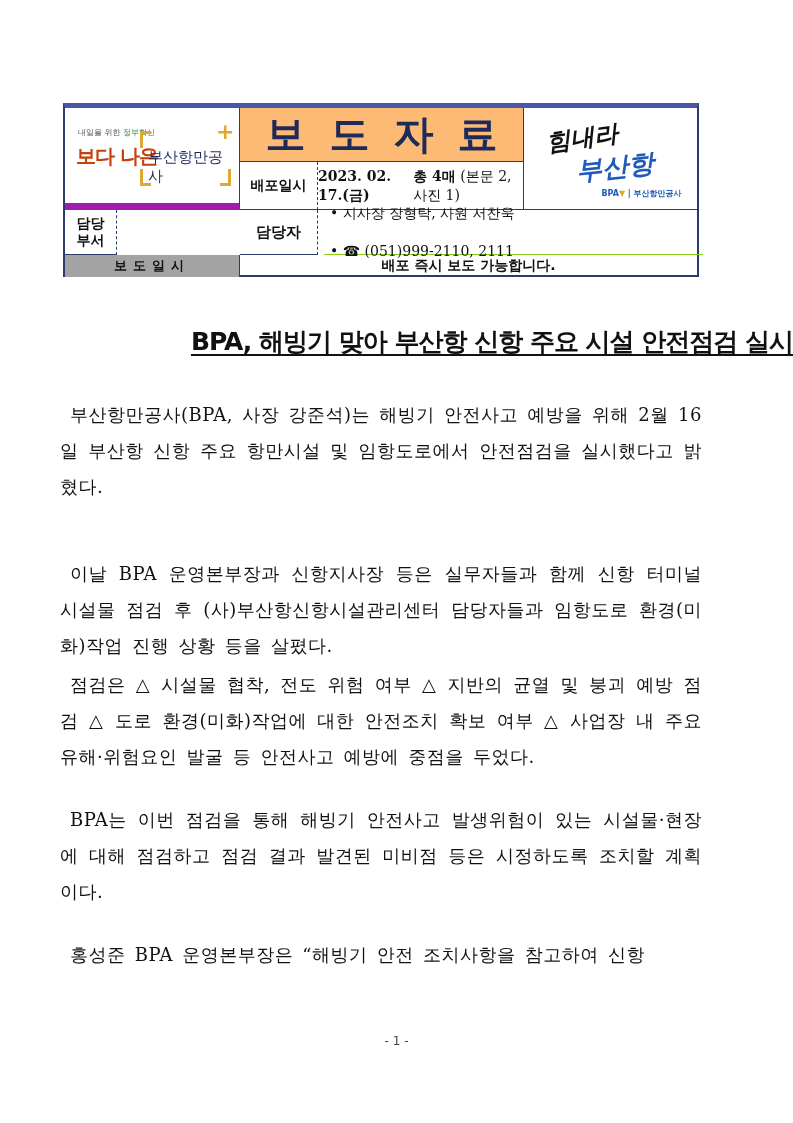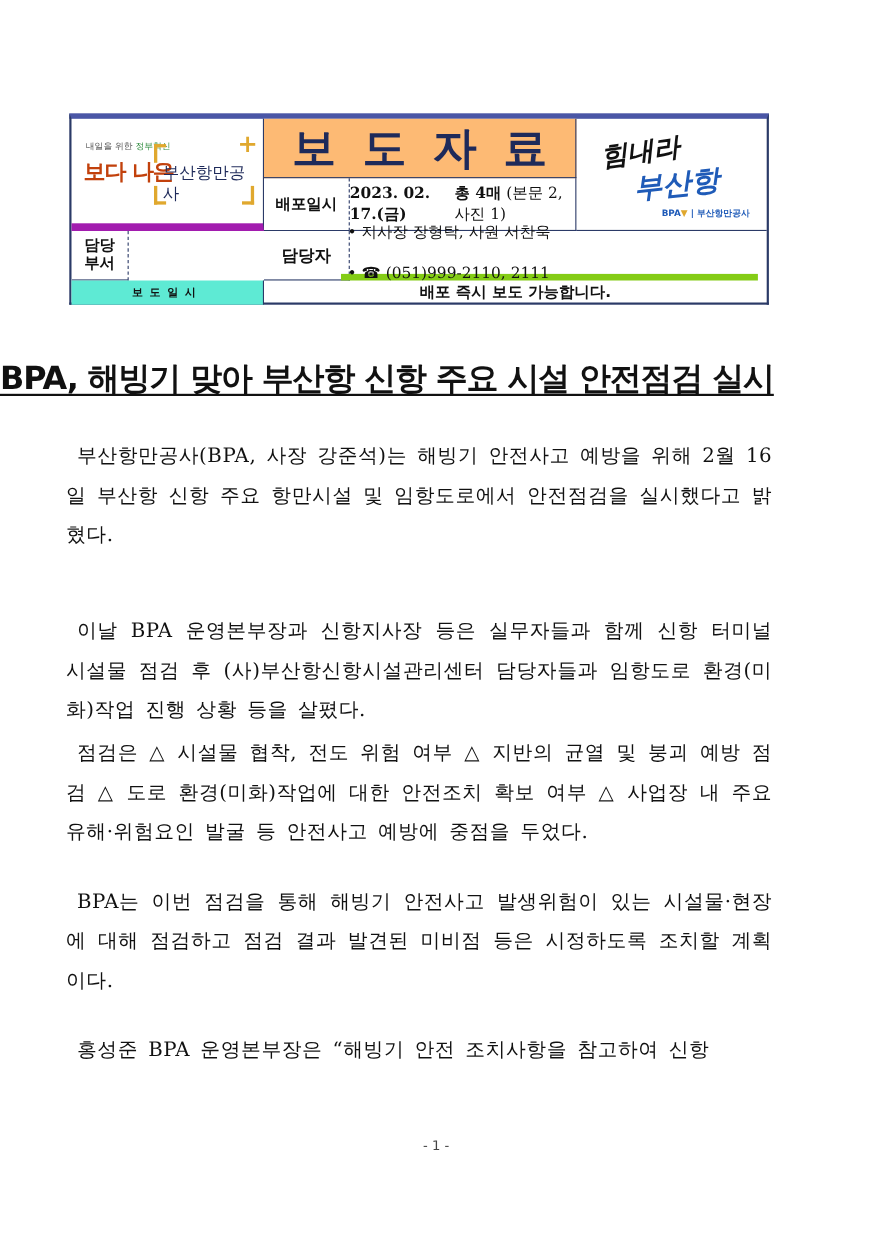--- a/index.html
+++ b/index.html
@@ -17,24 +17,24 @@
                   font-family: "DejaVu Sans", sans-serif; font-weight: bold; font-size: 14px; }
   .c-dist-val { left: 253px; top: 54px; width: 206px; height: 48px; border-right: 1px solid #2b3a67; border-bottom: 1px solid #2b3a67;
                 flex-direction: row; font-size: 14px; line-height: 19px; }
   .c-dist-val .b { font-weight: bold; }
   .c-slogan { left: 459px; top: 0; width: 173px; height: 102px; border-bottom: 1px solid #2b3a67; }
   .c-dept-label { left: 0; top: 102px; width: 52px; height: 45px; border-right: 1px dashed #2b3a67; border-bottom: 1px solid #2b3a67;
                   font-family: "DejaVu Sans", sans-serif; font-weight: bold; font-size: 14px; line-height: 17px; text-align: center; flex-direction: column; }
   .c-dept-val { left: 52px; top: 102px; width: 123px; height: 45px; border-right: 1px solid #2b3a67; border-bottom: 1px solid #2b3a67; font-size: 14px; }
   .c-person-label { left: 175px; top: 102px; width: 78px; height: 45px; border-right: 1px dashed #2b3a67; border-bottom: 1px solid #2b3a67;
                     font-family: "DejaVu Sans", sans-serif; font-weight: bold; font-size: 15px; }
-  .c-person-val { left: 245px; top: 102px; width: 379px; height: 45px; border-bottom: 6px solid #84cc16;
+  .c-person-val { left: 259px; top: 102px; width: 379px; height: 45px; border-bottom: 1px solid #84cc16;
                   flex-direction: column; align-items: flex-start; justify-content: center; padding-left: 6px; font-size: 14px; line-height: 18px; gap: 20px; }
-  .c-release-label { left: 0; top: 147px; width: 175px; height: 22px; background: #5eead4; border-right: 1px solid #2b3a67;
-                     font-family: "DejaVu Sans", sans-serif; font-weight: bold; font-size: 10px; letter-spacing: 6px; }
+  .c-release-label { left: 0; top: 147px; width: 175px; height: 22px; background: #a3a3a3; border-right: 1px solid #2b3a67;
+                     font-family: "DejaVu Sans", sans-serif; font-weight: bold; font-size: 13px; letter-spacing: 6px; }
   .c-release-val { left: 175px; top: 147px; width: 457px; height: 22px;
                    font-family: "DejaVu Sans", sans-serif; font-weight: bold; font-size: 14px; }
 
   
   .logo-left { position: relative; width: 160px; height: 70px; }
   .logo-left .small { position: absolute; left: 6px; top: 6px; font-family: "DejaVu Sans", sans-serif; font-size: 8px; color: #555; }
   .logo-left .small .g { color: #2e8b3d; }
   .logo-left .big { position: absolute; left: 4px; top: 22px; font-family: "DejaVu Sans", sans-serif; font-weight: bold; font-size: 20px; color: #c2410c; letter-spacing: -1px; }
   .logo-left .org { position: absolute; left: 76px; top: 27px; font-family: "DejaVu Sans", sans-serif; font-size: 15px; color: #1e2a5a; }
   .logo-left .br { position: absolute; width: 8px; height: 14px; border: 3px solid #e0a82e; }
@@ -44,22 +44,22 @@
   .logo-left .plus { position: absolute; left: 144px; top: 0px; color: #e0a82e; font-family: "DejaVu Sans", sans-serif; font-weight: bold; font-size: 22px; line-height: 22px; }
 
   
   .slogan { position: relative; width: 150px; height: 90px; }
   .slogan .l1 { position: absolute; left: 10px; top: 8px; font-family: "DejaVu Serif", serif; font-style: italic; font-weight: bold; font-size: 24px; color: #111; transform: rotate(-8deg); }
   .slogan .l2 { position: absolute; left: 40px; top: 36px; font-family: "DejaVu Serif", serif; font-style: italic; font-weight: bold; font-size: 26px; color: #1f5bb8; transform: rotate(-6deg); }
   .slogan .bpa { position: absolute; left: 66px; top: 74px; font-family: "DejaVu Sans", sans-serif; font-weight: bold; font-size: 8px; color: #1f5bb8; }
   .slogan .bpa .o { color: #e0a82e; }
 
   
-  .headline { position: absolute; left: 0; top: 325px; width: 793px; text-align: left;
-              font-family: "DejaVu Sans", sans-serif; font-weight: bold; font-size: 29px; letter-spacing: -1px; }
+  .headline { position: absolute; left: 0; top: 325px; width: 793px; text-align: right;
+              font-family: "DejaVu Sans", sans-serif; font-weight: bold; font-size: 25px; letter-spacing: -1px; }
   .headline span { text-decoration: underline; text-underline-offset: 4px; }
 
   
   .para { position: absolute; left: 60px; width: 642px; font-size: 18px; line-height: 36px;
           text-align: justify; text-indent: 10px; letter-spacing: 0.5px; word-spacing: 3px; }
   .p1 { top: 397px; }
   .p2 { top: 532px; margin-top: 24px; }
   .p3 { top: 667px; }
   .p4 { top: 802px; }
   .p5 { top: 937px; }

